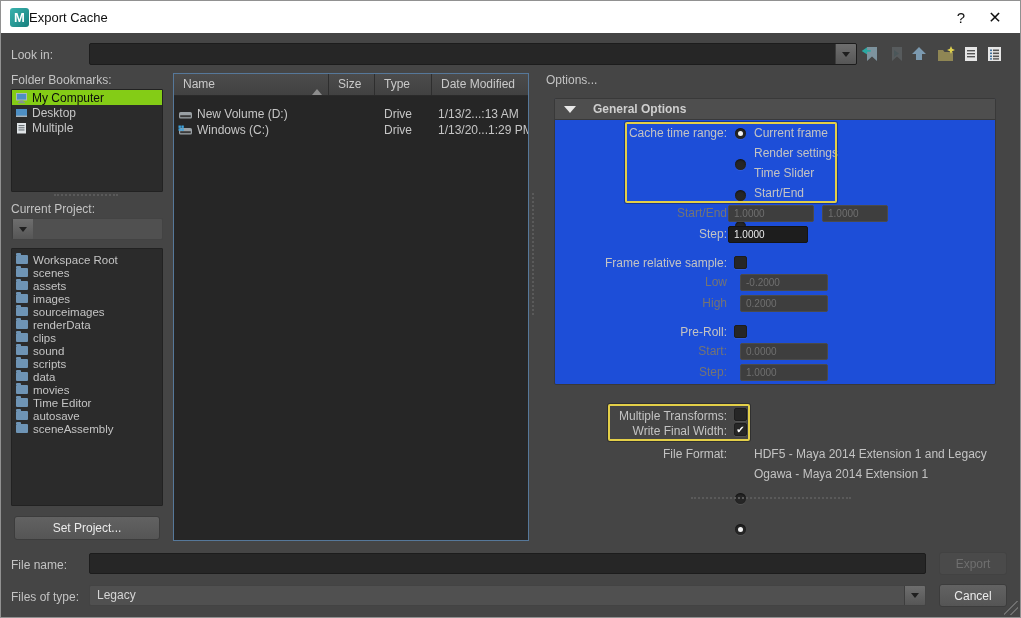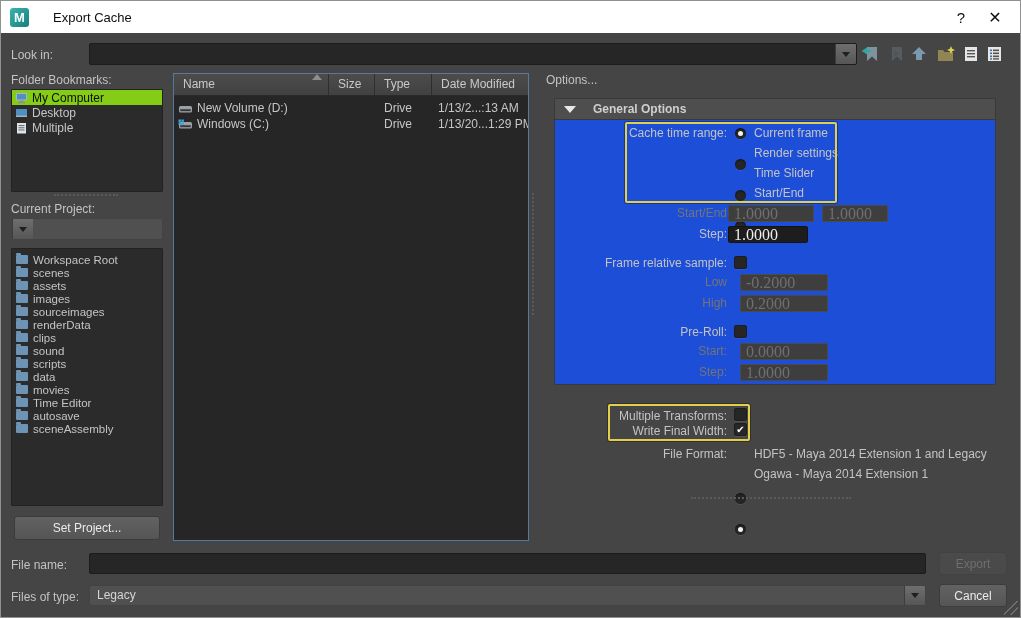--- a/index.html
+++ b/index.html
@@ -3,46 +3,46 @@
 <meta charset="utf-8">
 <style>
 *{margin:0;padding:0;box-sizing:border-box}
 html,body{width:1021px;height:618px;background:#454545;font-family:"Liberation Sans","DejaVu Sans",sans-serif}
 #app{position:relative;width:1021px;height:618px;background:#454545;border:1px solid #919191;overflow:hidden}
 .abs{position:absolute}
 .lbl{color:#c3c3c3;font-size:12px;line-height:16px;white-space:nowrap}
 
 .titlebar{left:0;top:0;width:1019px;height:32px;background:#ffffff;display:flex;align-items:center}
 .maya-icon{width:19px;height:19px;margin-left:9px;border-radius:3px;background:linear-gradient(135deg,#3ab3ae,#177f7d);color:#fff;font-weight:bold;font-size:13px;display:flex;align-items:center;justify-content:center}
-.title-text{margin-left:24px;color:#0e0e0e;font-size:13px}
+.title-text{margin-left:0;color:#0e0e0e;font-size:13px}
 .tb-sp{flex:1}
 .tb-btn{width:34px;height:32px;display:flex;align-items:center;justify-content:center;color:#111;font-size:15px;cursor:default}
 .tb-btn.close{margin-right:8px;font-size:16px}
 
-.input{background:#262626;border:1px solid #1c1c1c;border-radius:2px;color:#e3e3e3;height:17px;font-size:16px;padding:0 5px;outline:none;font-family:Liberation Serif, serif}
+.input{background:#262626;border:1px solid #1c1c1c;border-radius:2px;color:#e3e3e3;height:17px;font-size:10px;padding:0 5px;outline:none;font-family:Liberation Sans, sans-serif}
 .input.dis{background:#3e3e3e;border-color:#4a4a4a;color:#6f6f6f}
 .input.dark{background:#1d1d1d;border-color:#141414;color:#ececec}
 .combo{display:flex;background:#262626;border:1px solid #1c1c1c;border-radius:2px;overflow:hidden}
 .combo.gray{background:#505050;border-color:#434343}
 .combo .ctext{flex:1;color:#d5d5d5;font-size:12px;line-height:19px;padding:0 7px;white-space:nowrap;overflow:hidden}
 .ddbtn{width:21px;background:linear-gradient(#6e6e6e,#565656);border-left:1px solid #3d3d3d;display:flex;align-items:center;justify-content:center}
 .ddbtn::after{content:"";width:0;height:0;border-left:4px solid transparent;border-right:4px solid transparent;border-top:5px solid #1f1f1f}
 .btn{background:linear-gradient(#626262,#555555);border:1px solid #3c3c3c;border-radius:3px;color:#ebebeb;font-size:12px;display:flex;align-items:center;justify-content:center;cursor:default}
 .btn.dis{background:#4a4a4a;color:#6f6f6f;border-color:#424242}
 
 .listbox{background:#2b2b2b;border:1px solid #222222;border-radius:1px;overflow:hidden}
 .bm-row{display:flex;align-items:center;height:15px;padding-left:3px;color:#c6c6c6;font-size:12px;gap:4px;white-space:nowrap}
 .bm-row.on{background:#84cc16;color:#0c0c0c}
 .pf-row{display:flex;align-items:center;height:13px;padding-left:4px;color:#c4c4c4;font-size:11.5px;gap:5px;white-space:nowrap}
 .folder{width:12px;height:9px;background:#6e94b5;border-radius:1px;position:relative;flex:none}
 .folder::before{content:"";position:absolute;left:0;top:-2px;width:5px;height:2px;background:#6e94b5;border-radius:1px 1px 0 0}
 
 .filelist{background:#262626;border:1px solid #56789a}
 .fl-header{display:flex;height:22px;background:linear-gradient(#4c4c4c,#414141);border-bottom:1px solid #2a2a2a}
-.fl-hcell{border-right:1px solid #2e2e2e;color:#c9c9c9;font-size:12px;line-height:21px;padding-left:9px;display:flex;align-items:flex-start}
+.fl-hcell{border-right:1px solid #2e2e2e;color:#c9c9c9;font-size:12px;line-height:21px;padding-left:9px;display:flex;align-items:flex-end}
 .sorttri{width:0;height:0;border-left:5px solid transparent;border-right:5px solid transparent;border-bottom:6px solid #8d8d8d;margin-left:auto;margin-right:6px}
 .fl-row{display:flex;height:16px;align-items:center;color:#c6c6c6;font-size:12px}
 .fl-cell{white-space:nowrap;overflow:hidden}
 
 .group{border:1px solid #393939;border-radius:2px;background:#1d4ed8}
 .ghead{height:21px;background:#4e4e4e;display:flex;align-items:center;border-bottom:1px solid #393939}
 .tri{width:0;height:0;border-left:6px solid transparent;border-right:6px solid transparent;border-top:7px solid #e8e8e8;margin-left:9px}
 .gtitle{margin-left:17px;font-weight:bold;font-size:12px;color:#cfcfcf}
 .flabel{position:absolute;left:553px;width:173px;text-align:right;font-size:12px;color:#c3c3c3;white-space:nowrap}
 .flabel.dis{color:#747474}
@@ -227,21 +227,21 @@
       <div class="fl-hcell" style="width:46px">
           <span>Size</span>
         </div>
       <div class="fl-hcell" style="width:57px">
           <span>Type</span>
         </div>
       <div class="fl-hcell" style="flex:1;border-right:none">
           <span>Date Modified</span>
         </div>
     </div>
-    <div style="padding-top:4px">
+    <div style="padding-top:10px">
       <div class="fl-row">
         <div class="fl-cell" style="width:155px;display:flex;align-items:center;gap:4px;padding-left:4px">
           <svg width="15" height="11" viewBox="0 0 15 11">
               <rect x="1" y="3" width="13" height="6.5" rx="1.6" fill="#9aa0a4"></rect>
               <rect x="2.2" y="6.2" width="10.6" height="2" fill="#3a3a3a"></rect>
             </svg>
           <span>New Volume (D:)</span>
         </div>
         <div class="fl-cell" style="width:46px"></div>
         <div class="fl-cell" style="width:57px;padding-left:9px">Drive</div>

